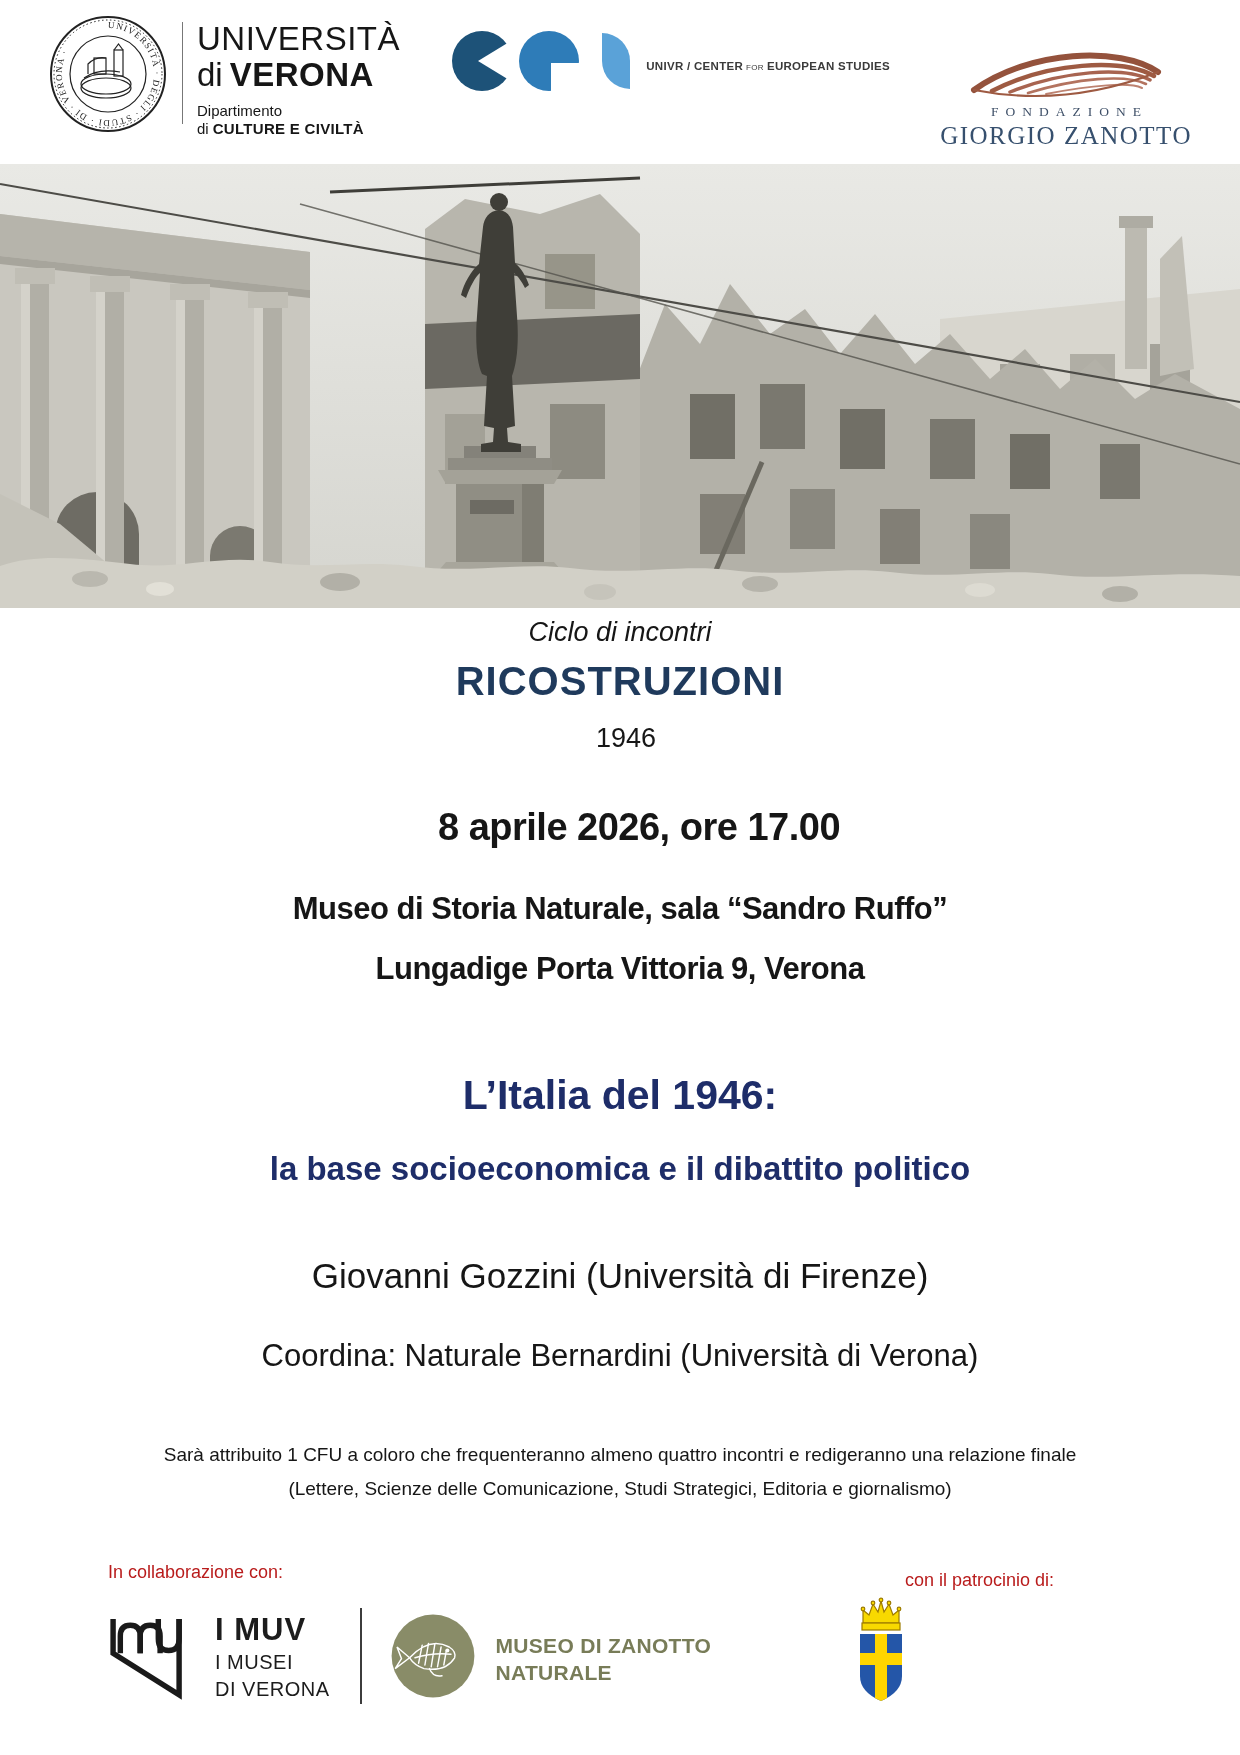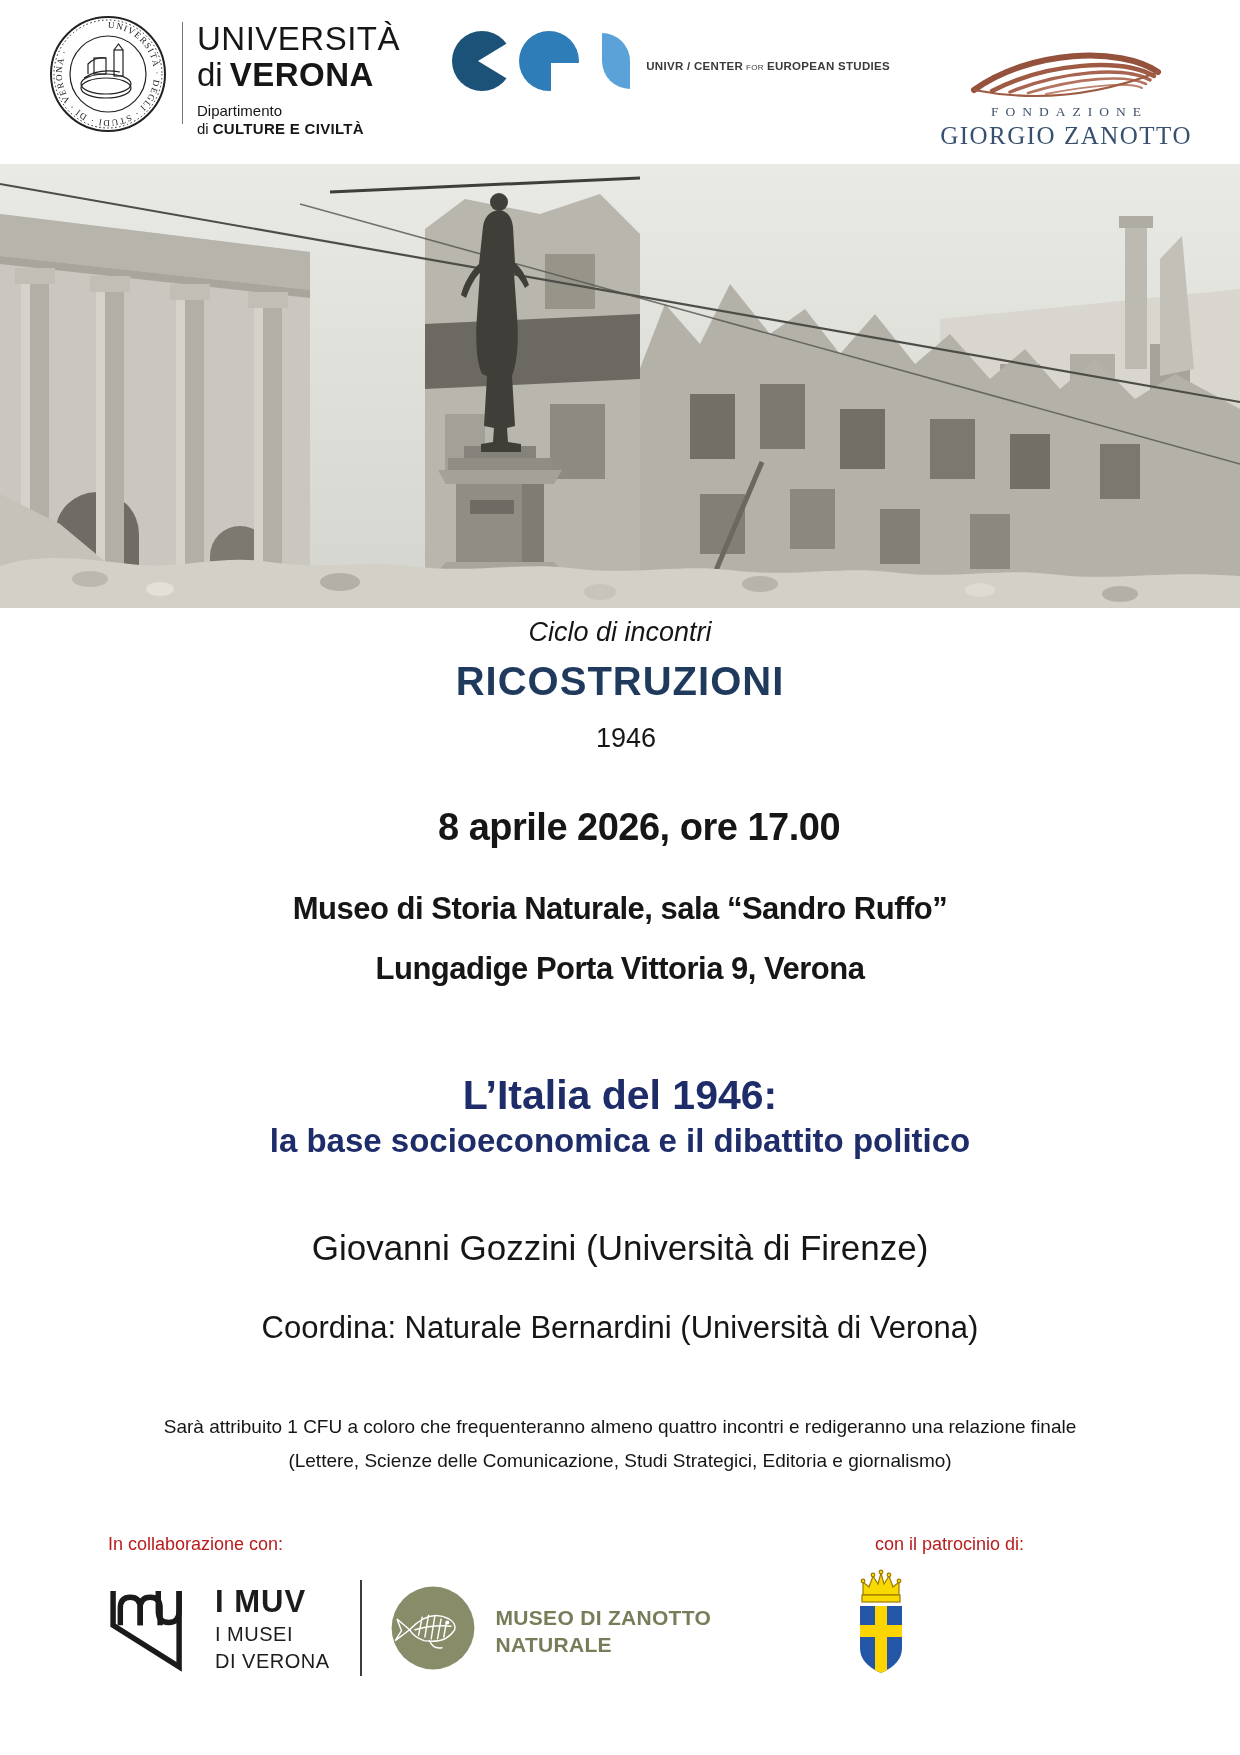--- a/index.html
+++ b/index.html
@@ -34,30 +34,30 @@
   
   .line{text-align:center;}
   .series-label{margin-top:8px;font-size:27px;font-style:italic;line-height:32px;}
   .series-title{margin-top:10px;font-size:40px;font-weight:700;line-height:46px;
     color:#1f3a5c;letter-spacing:1px;}
   .series-year{margin-top:18px;font-size:27px;line-height:32px;padding-left:12px;}
   .datetime{margin-top:50px;font-size:38px;font-weight:700;line-height:46px;letter-spacing:-.5px;padding-left:38px;}
   .venue1{margin-top:40px;font-size:31px;font-weight:700;line-height:38px;letter-spacing:-.5px;}
   .venue2{margin-top:22px;font-size:31px;font-weight:700;line-height:38px;letter-spacing:-.5px;}
   .talk1{margin-top:82px;font-size:41px;font-weight:700;line-height:50px;color:#1e2d69;}
-  .talk2{font-size:33px;font-weight:700;line-height:42px;color:#1e2d69;}
+  .talk2{margin-top:28px;font-size:33px;font-weight:700;line-height:42px;color:#1e2d69;}
   .speaker{margin-top:64px;font-size:35px;line-height:44px;}
   .moderator{margin-top:38px;font-size:31px;line-height:40px;}
   .cfu1{margin-top:66px;font-size:19px;line-height:26px;}
   .cfu2{margin-top:8px;font-size:19px;line-height:26px;}
   
   .footer{position:relative;margin-top:56px;height:175px;}
   .f-label{position:absolute;top:4px;font-size:18px;color:#b91c1c;}
   .collab-label{left:108px;}
-  .patron-label{left:875px;}
+  .patron-label{left:905px;margin-top:8px;}
   .imuv-group{position:absolute;left:95px;top:46px;display:flex;align-items:center;}
   .imuv-text{margin-left:16px;line-height:1;color:#1c1c1c;}
   .imuv-name{font-size:31px;font-weight:700;letter-spacing:1px;}
   .imuv-sub{font-size:20px;margin-top:7px;letter-spacing:.5px;}
   .v-divider{width:2px;height:96px;background:#3c3c3c;margin:0 26px 0 30px;}
   .museo-text{margin-left:18px;line-height:1;color:#787c58;font-weight:700;}
   .museo-line{font-size:21px;letter-spacing:.3px;margin-top:6px;}
   .comune-group{position:absolute;left:850px;top:38px;display:flex;align-items:flex-start;}
   .comune-text{margin-left:12px;margin-top:42px;line-height:1;color:#1e56a5;}
   .comune-l1{font-size:32px;}

